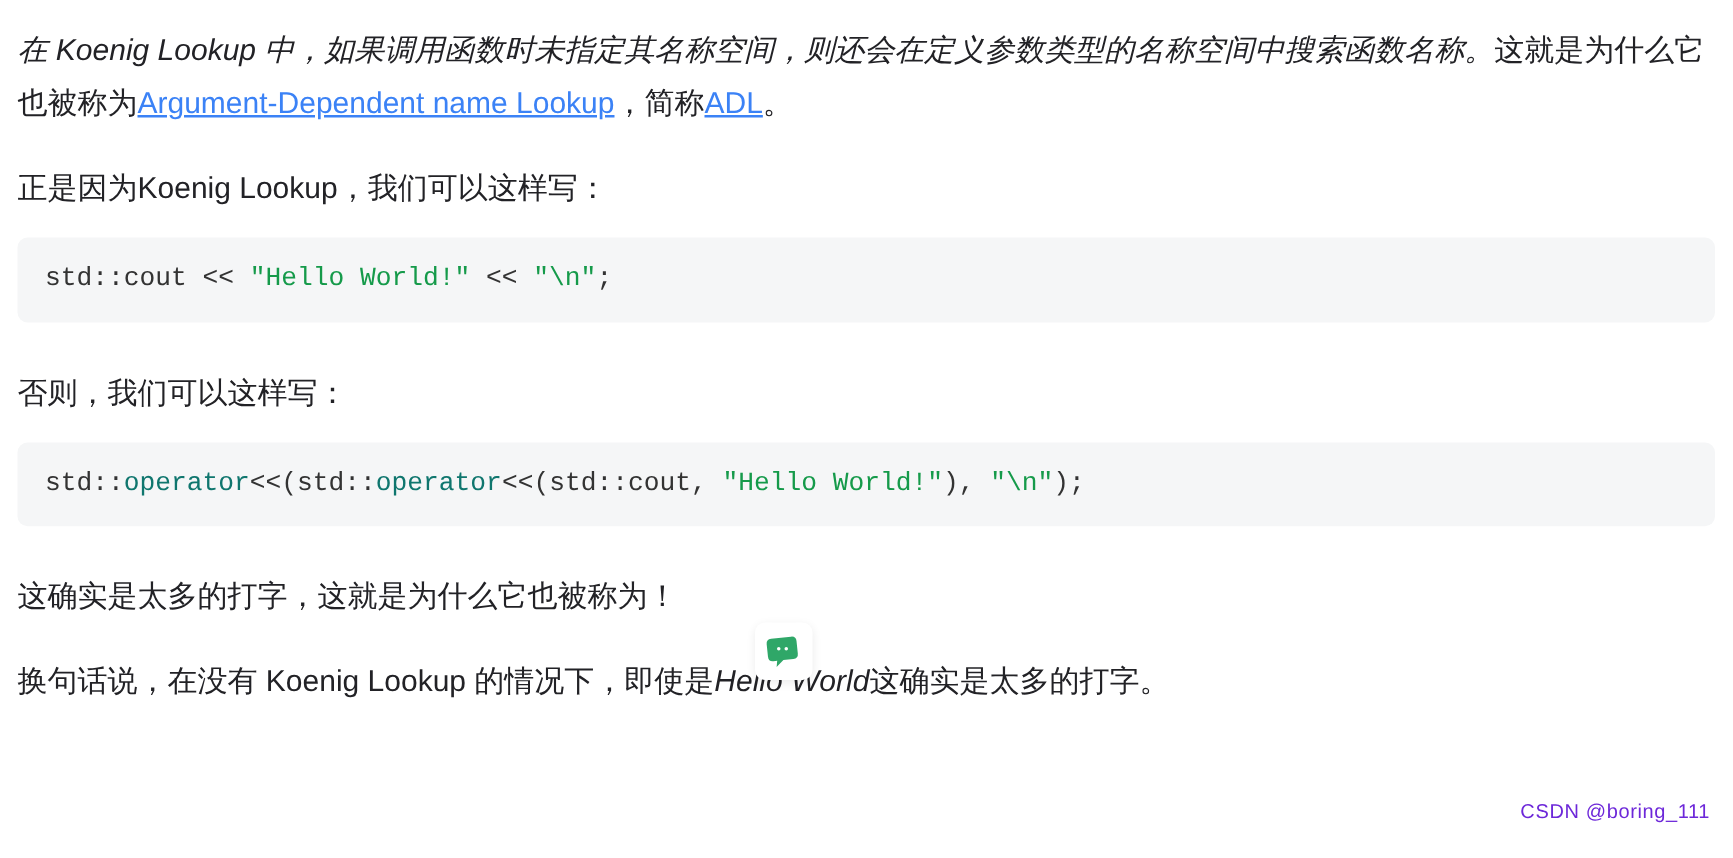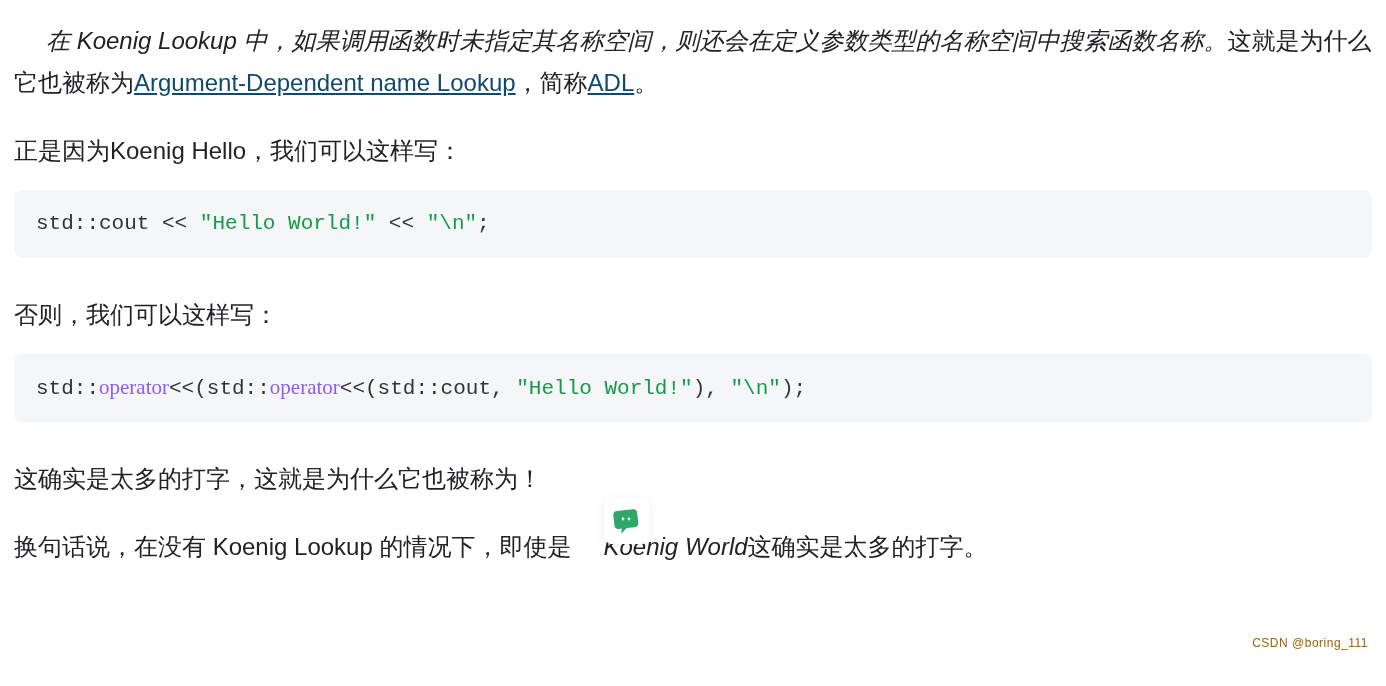--- a/index.html
+++ b/index.html
@@ -15,84 +15,83 @@
       color: #222226;
     }
     .paragraph {
       margin-bottom: 26px;
     }
     .paragraph-tight {
       margin-bottom: 18px;
     }
     em.italic {
       font-style: italic;
-      margin-left: 32px;
     }
     a.link {
-      color: #0c4a6e;
+      color: #3b82f6;
       text-decoration: underline;
       margin-top: 16px;
     }
     .code-block {
       background: #f5f6f7;
       border-radius: 8px;
       padding: 18px 22px;
       margin-bottom: 36px;
       font-family: "Consolas", "Monaco", "Courier New", monospace;
       font-size: 21px;
       line-height: 1.5;
       color: #333333;
       white-space: pre;
       overflow-x: auto;
     }
     .code-block .str { color: #159a4a; }
-    .code-block .kw { color: #8b5cf6; font-family: Liberation Serif, serif; }
+    .code-block .kw { color: #0f766e; }
     .floating-chat {
       position: absolute;
       left: 604px;
       top: 498px;
       width: 46px;
       height: 46px;
       background: #ffffff;
       border-radius: 8px;
       box-shadow: 0 2px 8px rgba(0,0,0,0.08);
       display: flex;
       align-items: center;
       justify-content: center;
     }
     .floating-chat svg { display: block; }
     .watermark {
       position: absolute;
       right: 18px;
-      bottom: 32px;
-      color: #a16207;
-      font-size: 12px;
+      bottom: 22px;
+      color: #6d28d9;
+      font-size: 16px;
       letter-spacing: 0.5px;
       font-family: -apple-system, BlinkMacSystemFont, "Segoe UI", sans-serif;
     }
   </style>
 </head>
 <body>
 
 <p class="paragraph">
   <em class="italic">在 Koenig Lookup 中，如果调用函数时未指定其名称空间，则还会在定义参数类型的名称空间中搜索函数名称。</em><span>这就是为什么它也被称为</span><a class="link" href="#">Argument-Dependent name Lookup</a><span>，简称</span><a class="link" href="#">ADL</a><span>。</span>
 </p>
 
-<p class="paragraph paragraph-tight">正是因为Koenig Hello，我们可以这样写：</p>
+<p class="paragraph paragraph-tight">正是因为Koenig Lookup，我们可以这样写：</p>
 
 <pre class="code-block"><span>std::cout &lt;&lt; </span><span class="str">"Hello World!"</span><span> &lt;&lt; </span><span class="str">"\n"</span><span>;</span></pre>
 
 <p class="paragraph paragraph-tight">否则，我们可以这样写：</p>
 
 <pre class="code-block"><span>std::</span><span class="kw">operator</span><span>&lt;&lt;(std::</span><span class="kw">operator</span><span>&lt;&lt;(std::cout, </span><span class="str">"Hello World!"</span><span>), </span><span class="str">"\n"</span><span>);</span></pre>
 
 <p class="paragraph">这确实是太多的打字，这就是为什么它也被称为！</p>
 
 <p class="paragraph">
-  <span>换句话说，在没有 Koenig Lookup 的情况下，即使是</span><em class="italic">Koenig World</em><span>这确实是太多的打字。</span>
+  <span>换句话说，在没有 Koenig Lookup 的情况下，即使是</span><em class="italic">Hello World</em><span>这确实是太多的打字。</span>
 </p>
 
 <div class="floating-chat">
   <svg width="30" height="30" viewBox="0 0 30 30">
     <path d="M 6 4 L 22 4 Q 26 4 26 8 L 26 18 Q 26 22 22 22 L 14 22 L 8 27 L 9 22 L 6 22 Q 2 22 2 18 L 2 8 Q 2 4 6 4 Z" fill="#2fa768" transform="rotate(-6 15 15)"></path>
     <circle cx="11" cy="13" r="1.4" fill="#ffffff"></circle>
     <circle cx="17" cy="13" r="1.4" fill="#ffffff"></circle>
   </svg>
 </div>
 

